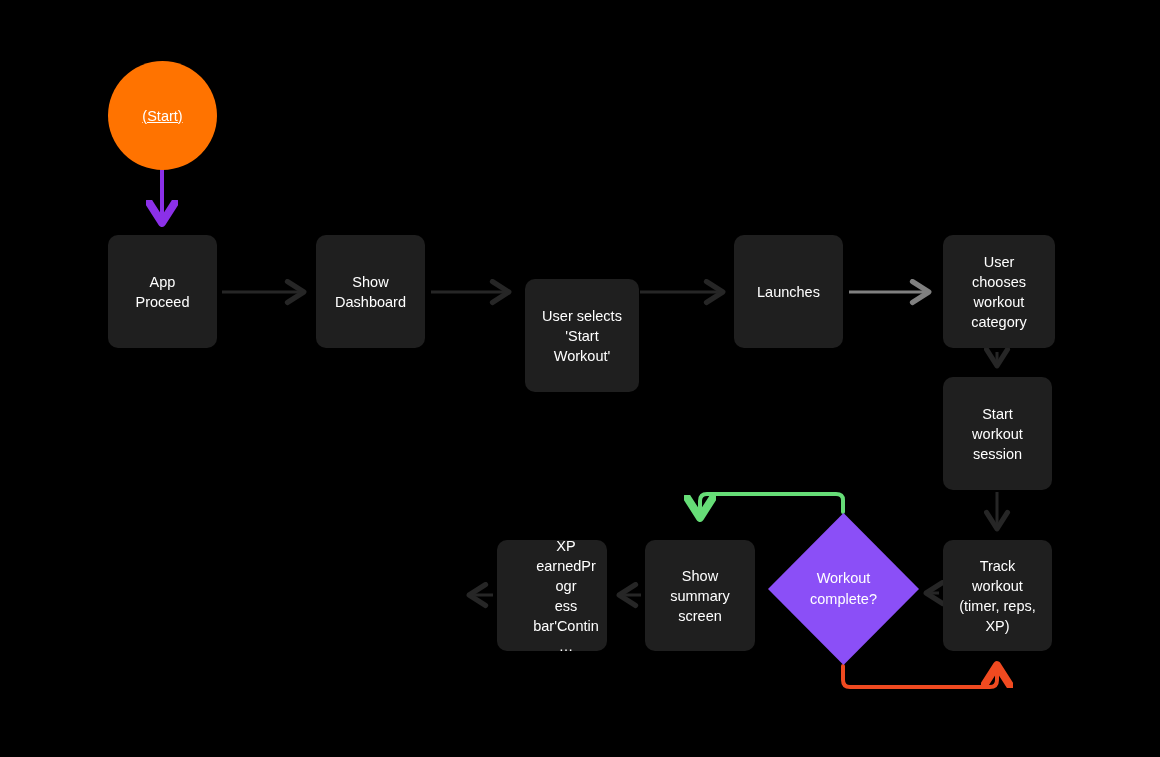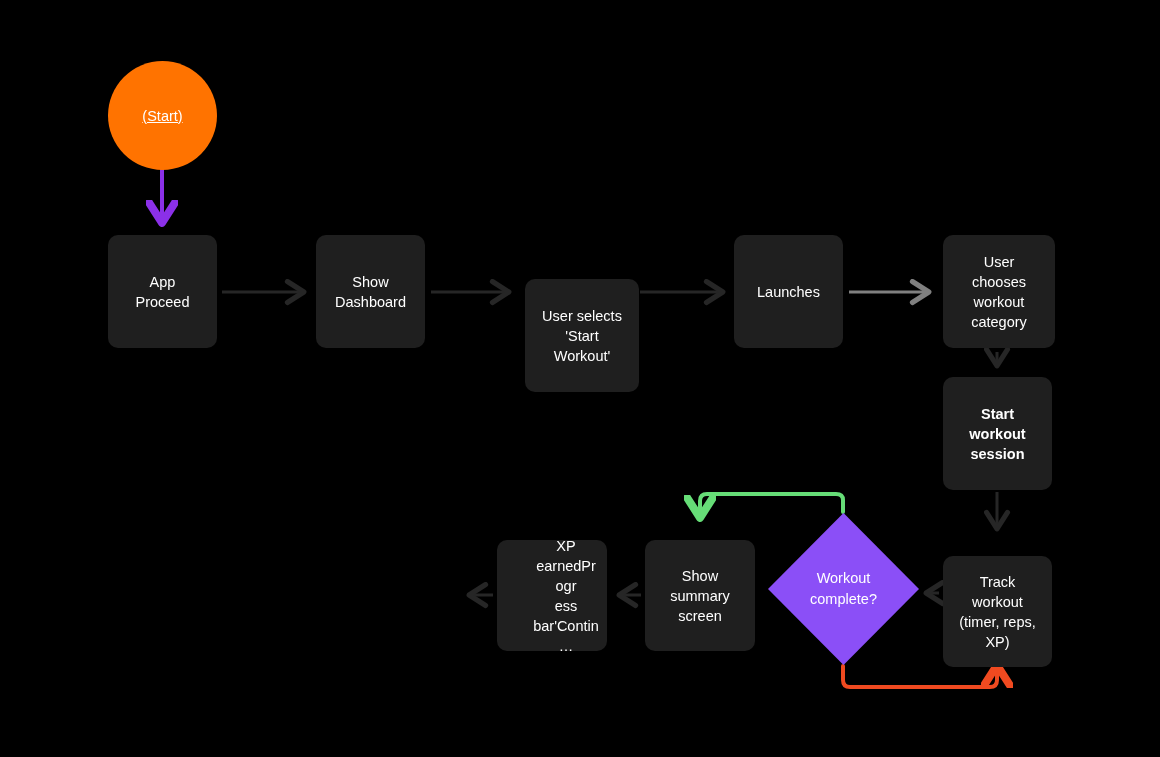--- a/index.html
+++ b/index.html
@@ -152,27 +152,27 @@
     <span class="node-label">Launches</span>
   </div>
 
   <div class="node node-box" style="left:943px; top:235px; width:112px; height:113px;">
     <span class="node-label">User
 chooses
 workout
 category</span>
   </div>
 
-  <div class="node node-box" style="left:943px; top:377px; width:109px; height:113px;font-weight:bold;">
+  <div class="node node-box" style="left:943px; top:377px; width:109px; height:113px;">
     <span class="node-label">Start
 workout
 session</span>
   </div>
 
-  <div class="node node-box" style="left:943px; top:540px; width:109px; height:111px;margin-top:16px;">
+  <div class="node node-box" style="left:943px; top:540px; width:109px; height:111px;">
     <span class="node-label">Track
 workout
 (timer, reps,
 XP)</span>
   </div>
 
   <div class="node node-decision" style="left:768px; top:513px; width:151px; height:152px;">
     <svg class="diamond-shape" viewBox="0 0 151 152" xmlns="http://www.w3.org/2000/svg">
       <polygon points="75.5,0 151,76 75.5,152 0,76" fill="#8b4ff7"></polygon>
     </svg>

